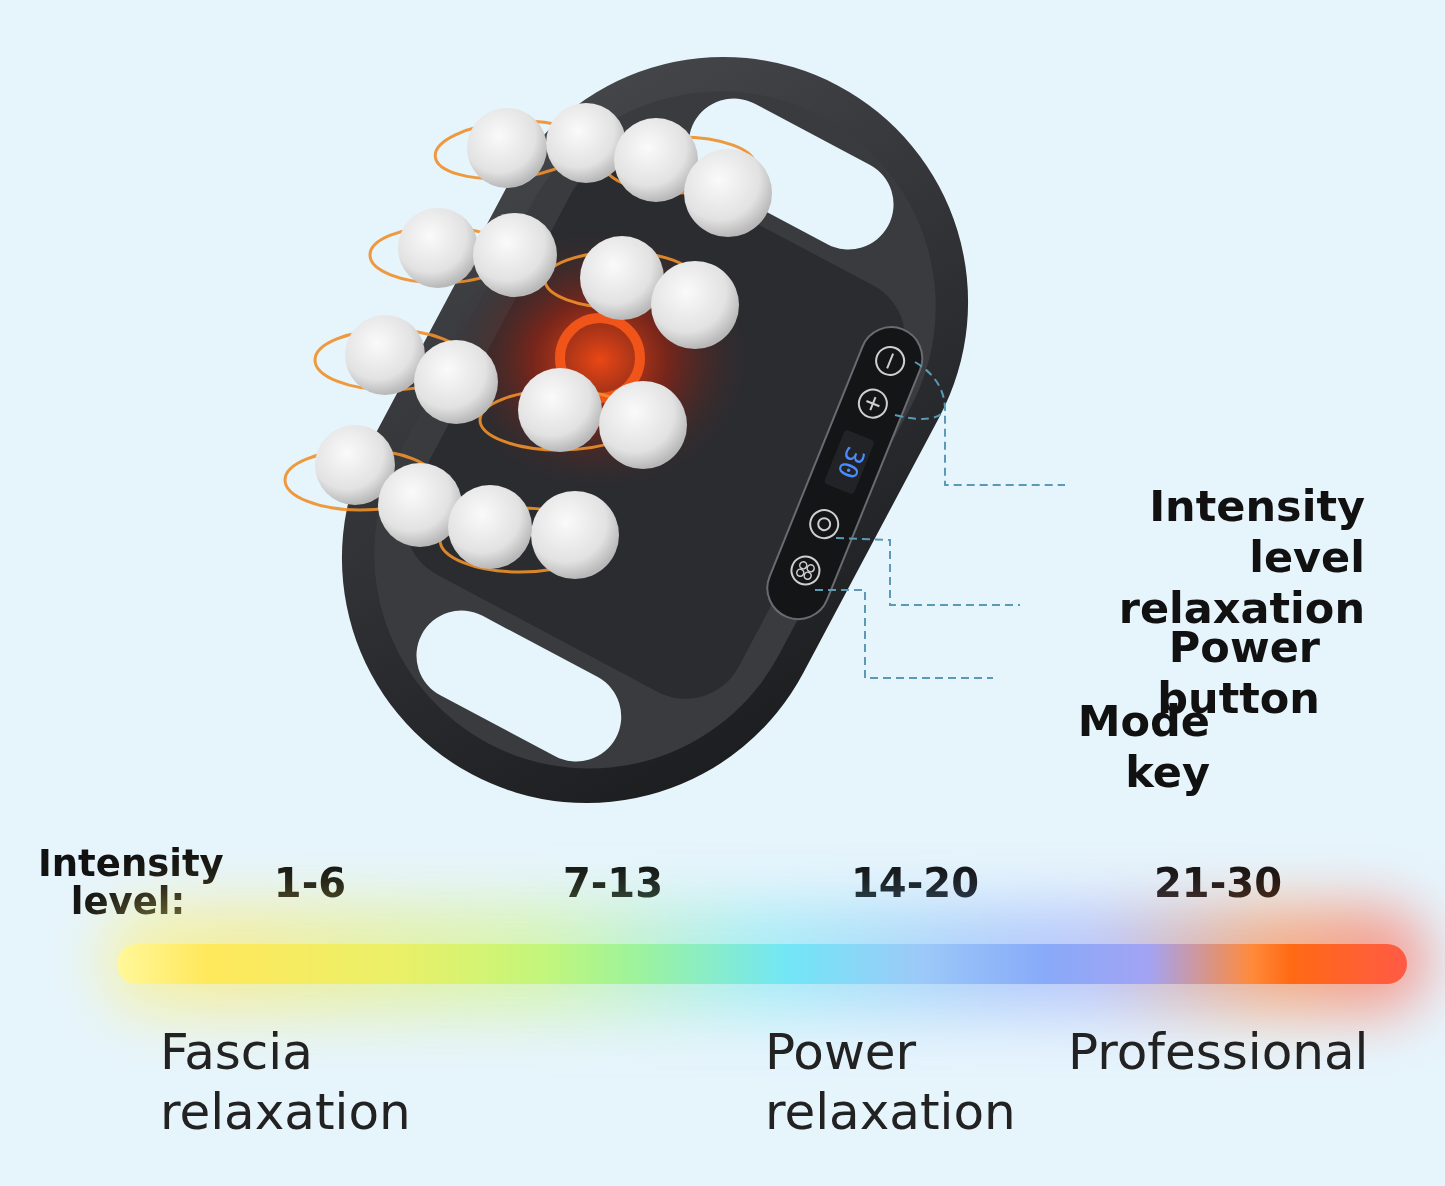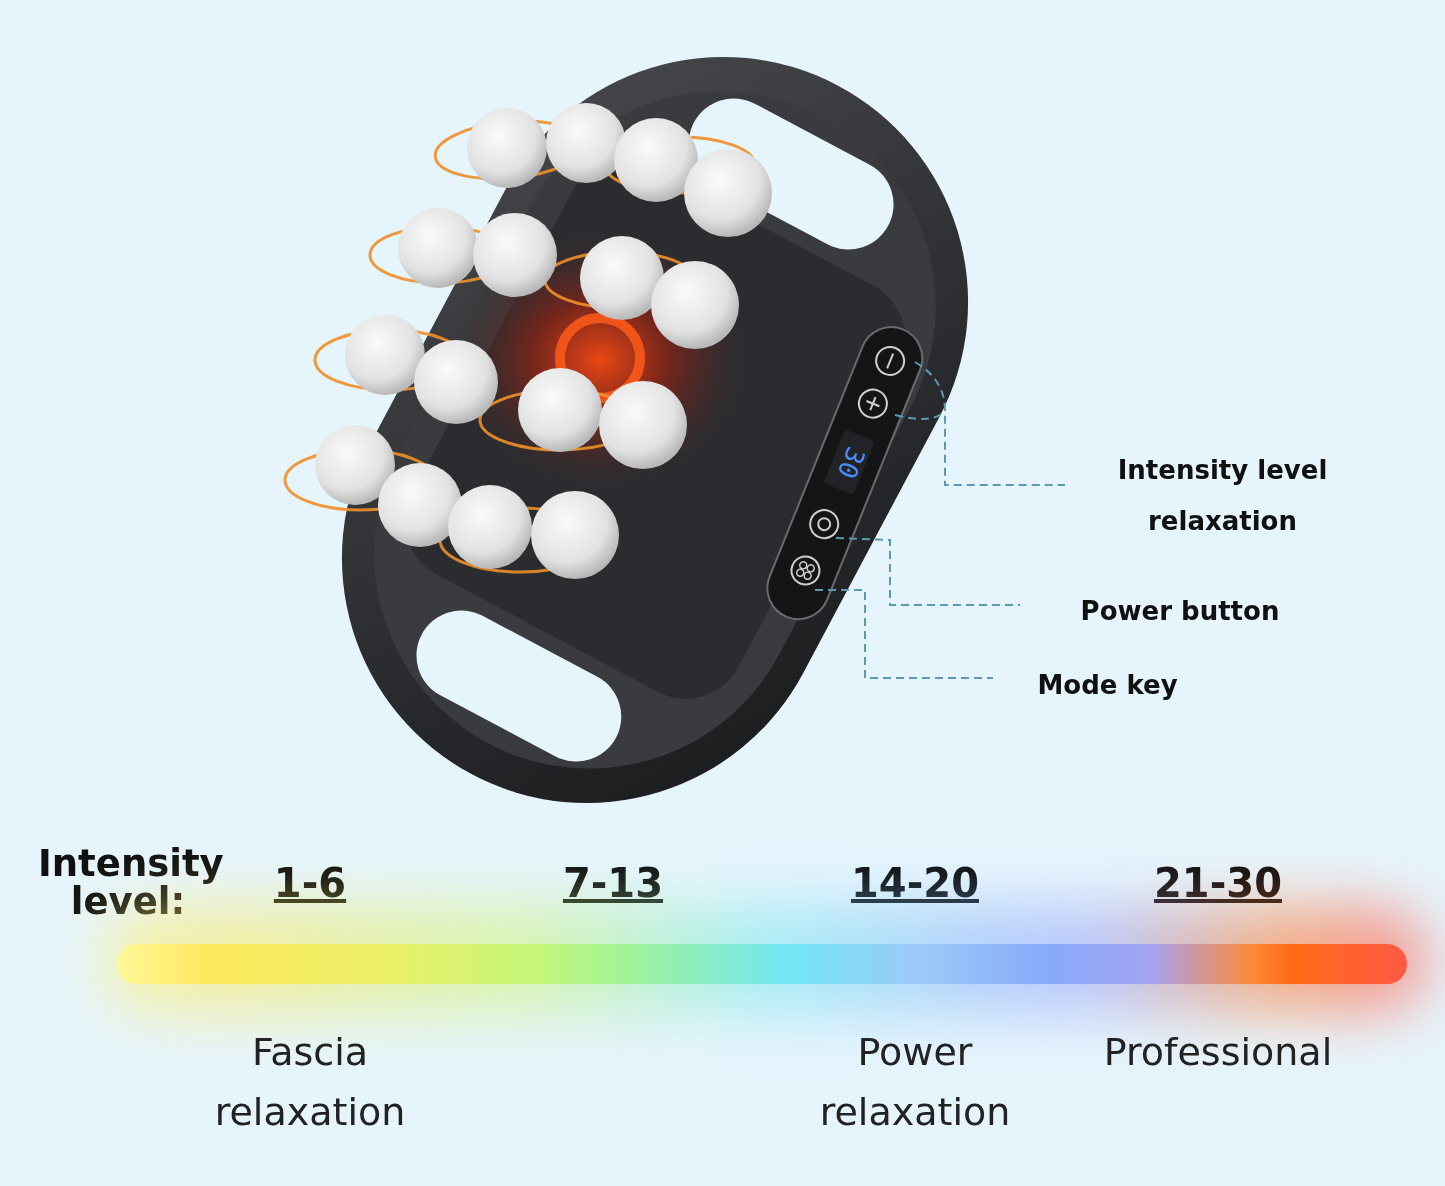--- a/index.html
+++ b/index.html
@@ -1,20 +1,20 @@
 <!DOCTYPE html>
 <html><head>
 <meta charset="utf-8">
 <style>
   html,body{margin:0;padding:0;}
   body{width:1445px;height:1186px;background:#e6f4fc;position:relative;overflow:hidden;font-family:"DejaVu Sans","Liberation Sans",sans-serif;color:#111;}
   .device{position:absolute;left:0;top:0;width:1445px;height:840px;}
-  .label{position:absolute;font-weight:bold;font-size:26px;color:#111;line-height:51px;text-align:center;}
-  .range{position:absolute;top:860px;font-weight:bold;font-size:40px;width:260px;text-align:center;text-decoration:underline;}
-  .caption{position:absolute;top:1022px;font-size:38px;width:300px;text-align:center;line-height:60px;color:#222;}
+  .label{position:absolute;font-weight:bold;font-size:43px;color:#111;line-height:51px;text-align:right;margin-top:36px;}
+  .range{position:absolute;top:860px;font-weight:bold;font-size:40px;width:260px;text-align:center;}
+  .caption{position:absolute;top:1022px;font-size:50px;width:300px;line-height:60px;color:#222;}
   .ilabel{position:absolute;left:38px;top:845px;font-weight:bold;font-size:37px;line-height:38px;text-align:center;width:180px;}
   .bar-glow{position:absolute;left:100px;top:905px;width:1330px;height:110px;border-radius:60px;filter:blur(28px);opacity:.55;
     background:linear-gradient(90deg,#fff37a 0%,#fde95a 10%,#c9f57a 33%,#78e8f4 50%,#8cb0fb 68%,#9aa4fb 75%,#ff7a2a 88%,#ff5048 100%);}
   .bar{position:absolute;left:117px;top:944px;width:1290px;height:40px;border-radius:20px;
     background:linear-gradient(90deg,#fff89a 0%,#ffe85c 7%,#e9f068 22%,#c3f67b 33%,#9ef39a 40%,#72e6f6 52%,#9ccaf8 62%,#88aaf9 72%,#a3a3f3 80%,#ff8a3a 88%,#ff6a14 91%,#ff5a46 100%);}
 </style>
 </head>
 <body>
 
 <svg class="device" viewBox="0 0 1445 840" xmlns="http://www.w3.org/2000/svg">

